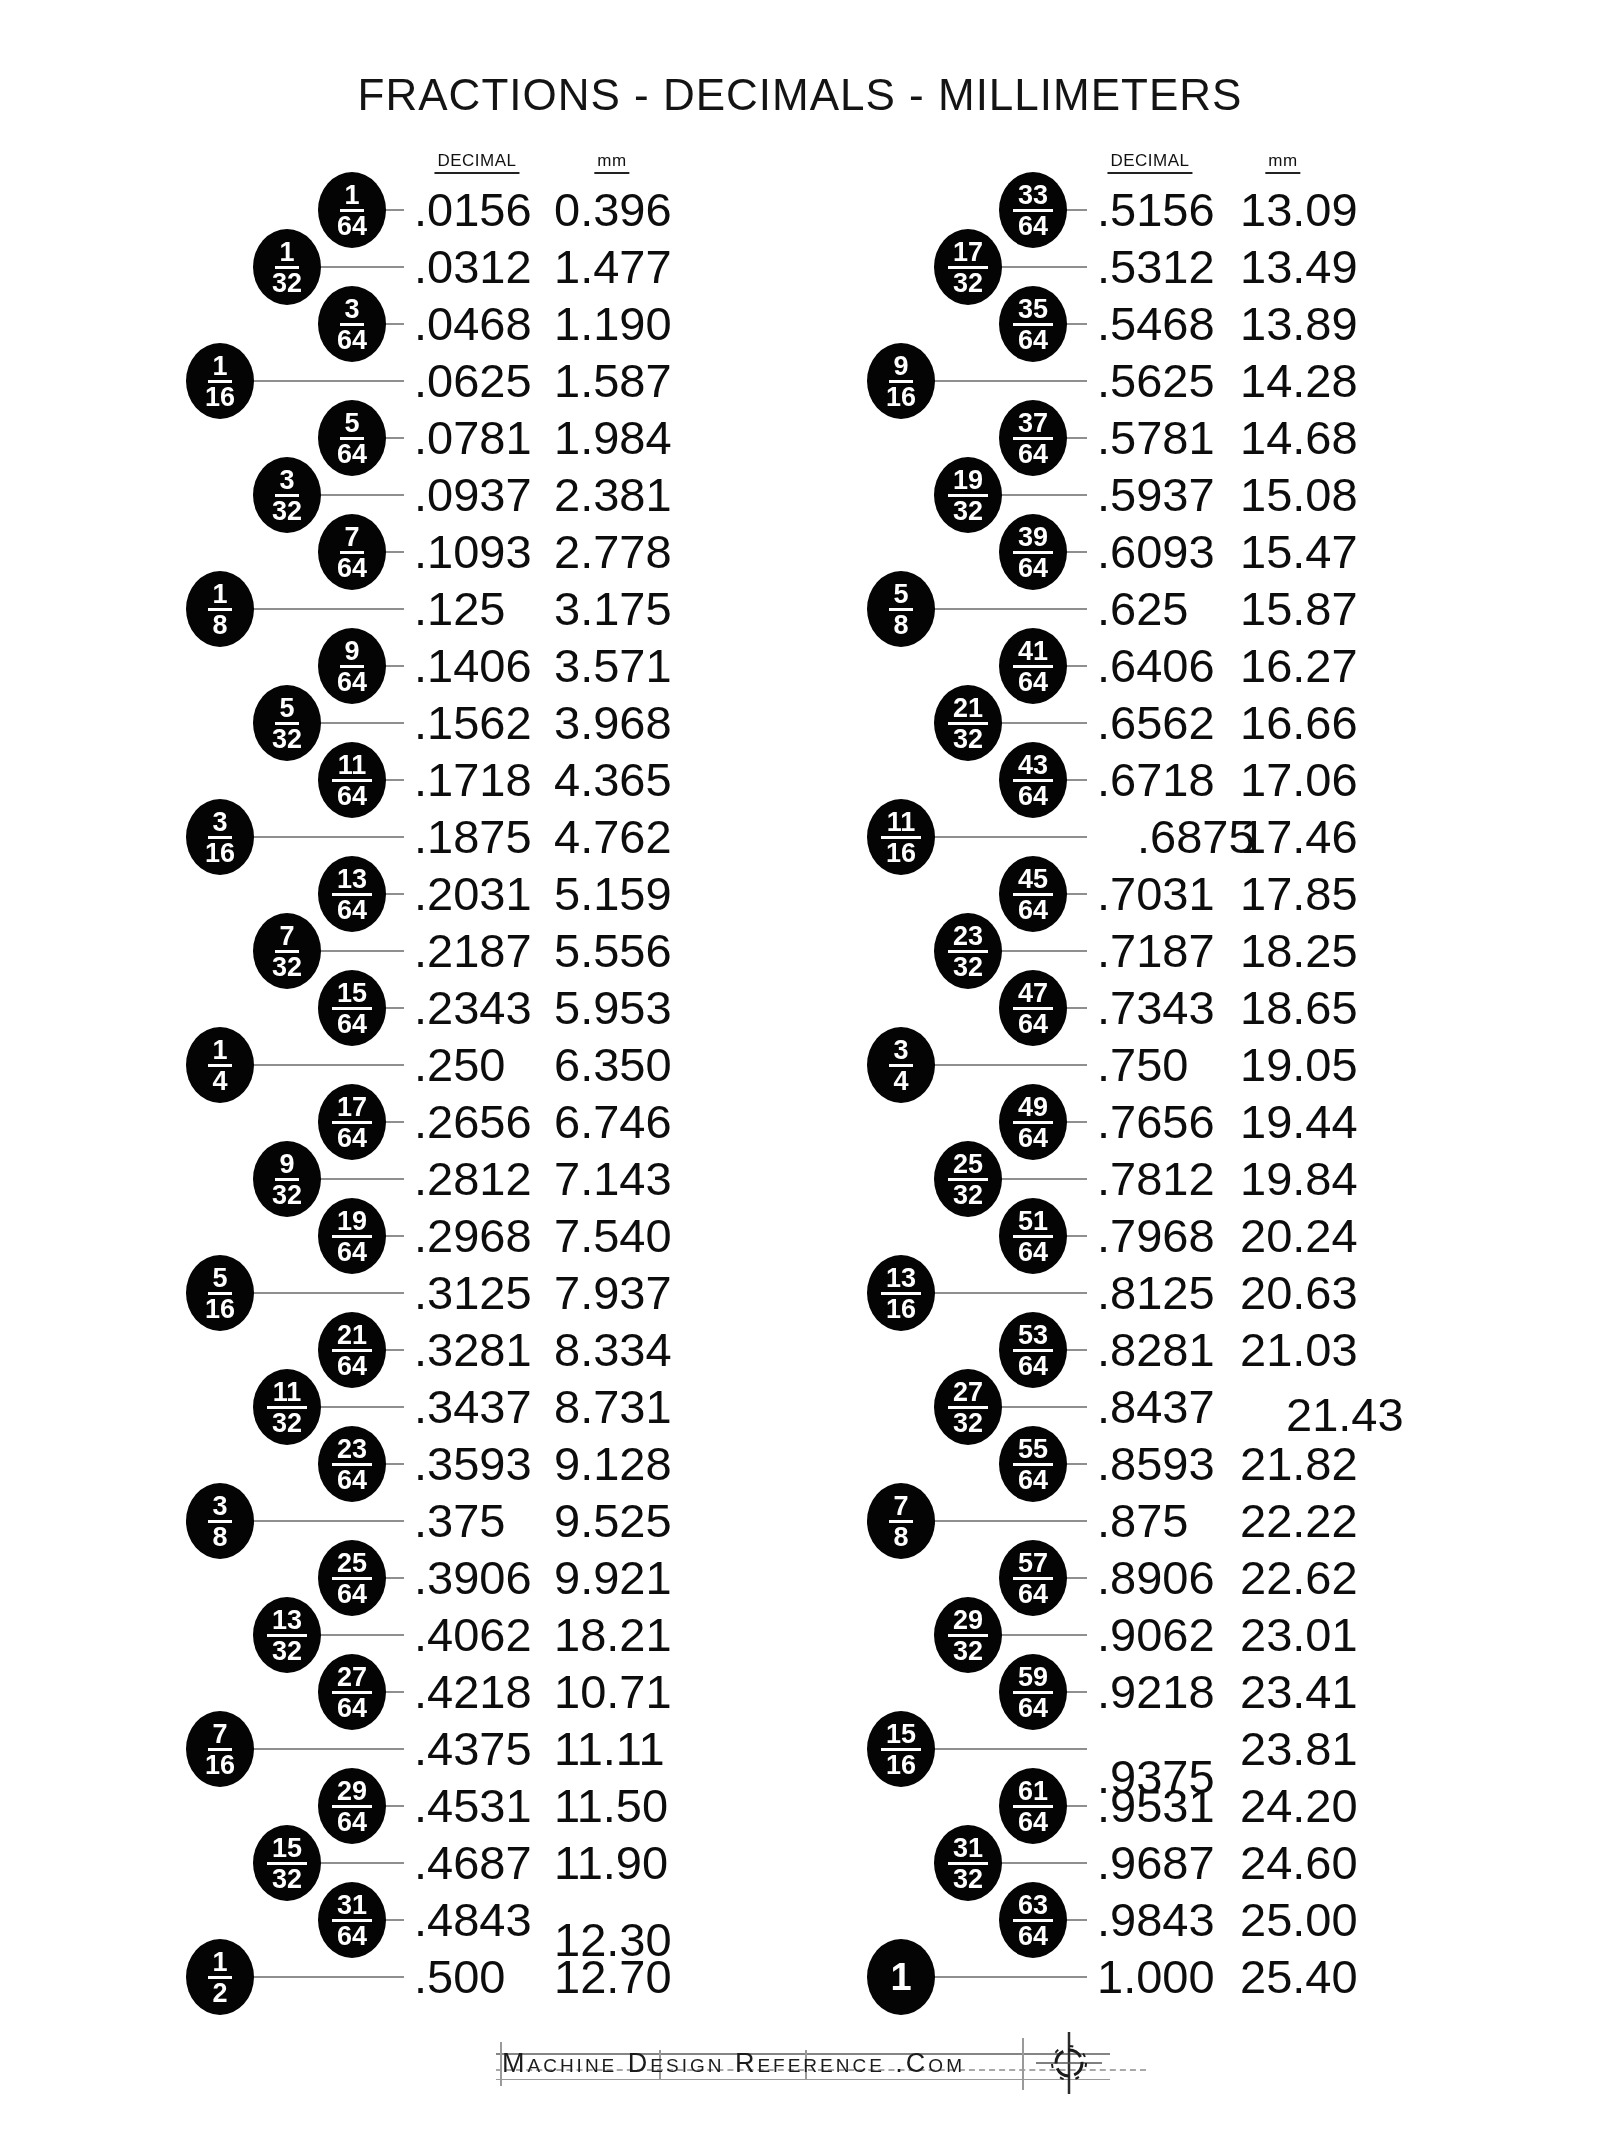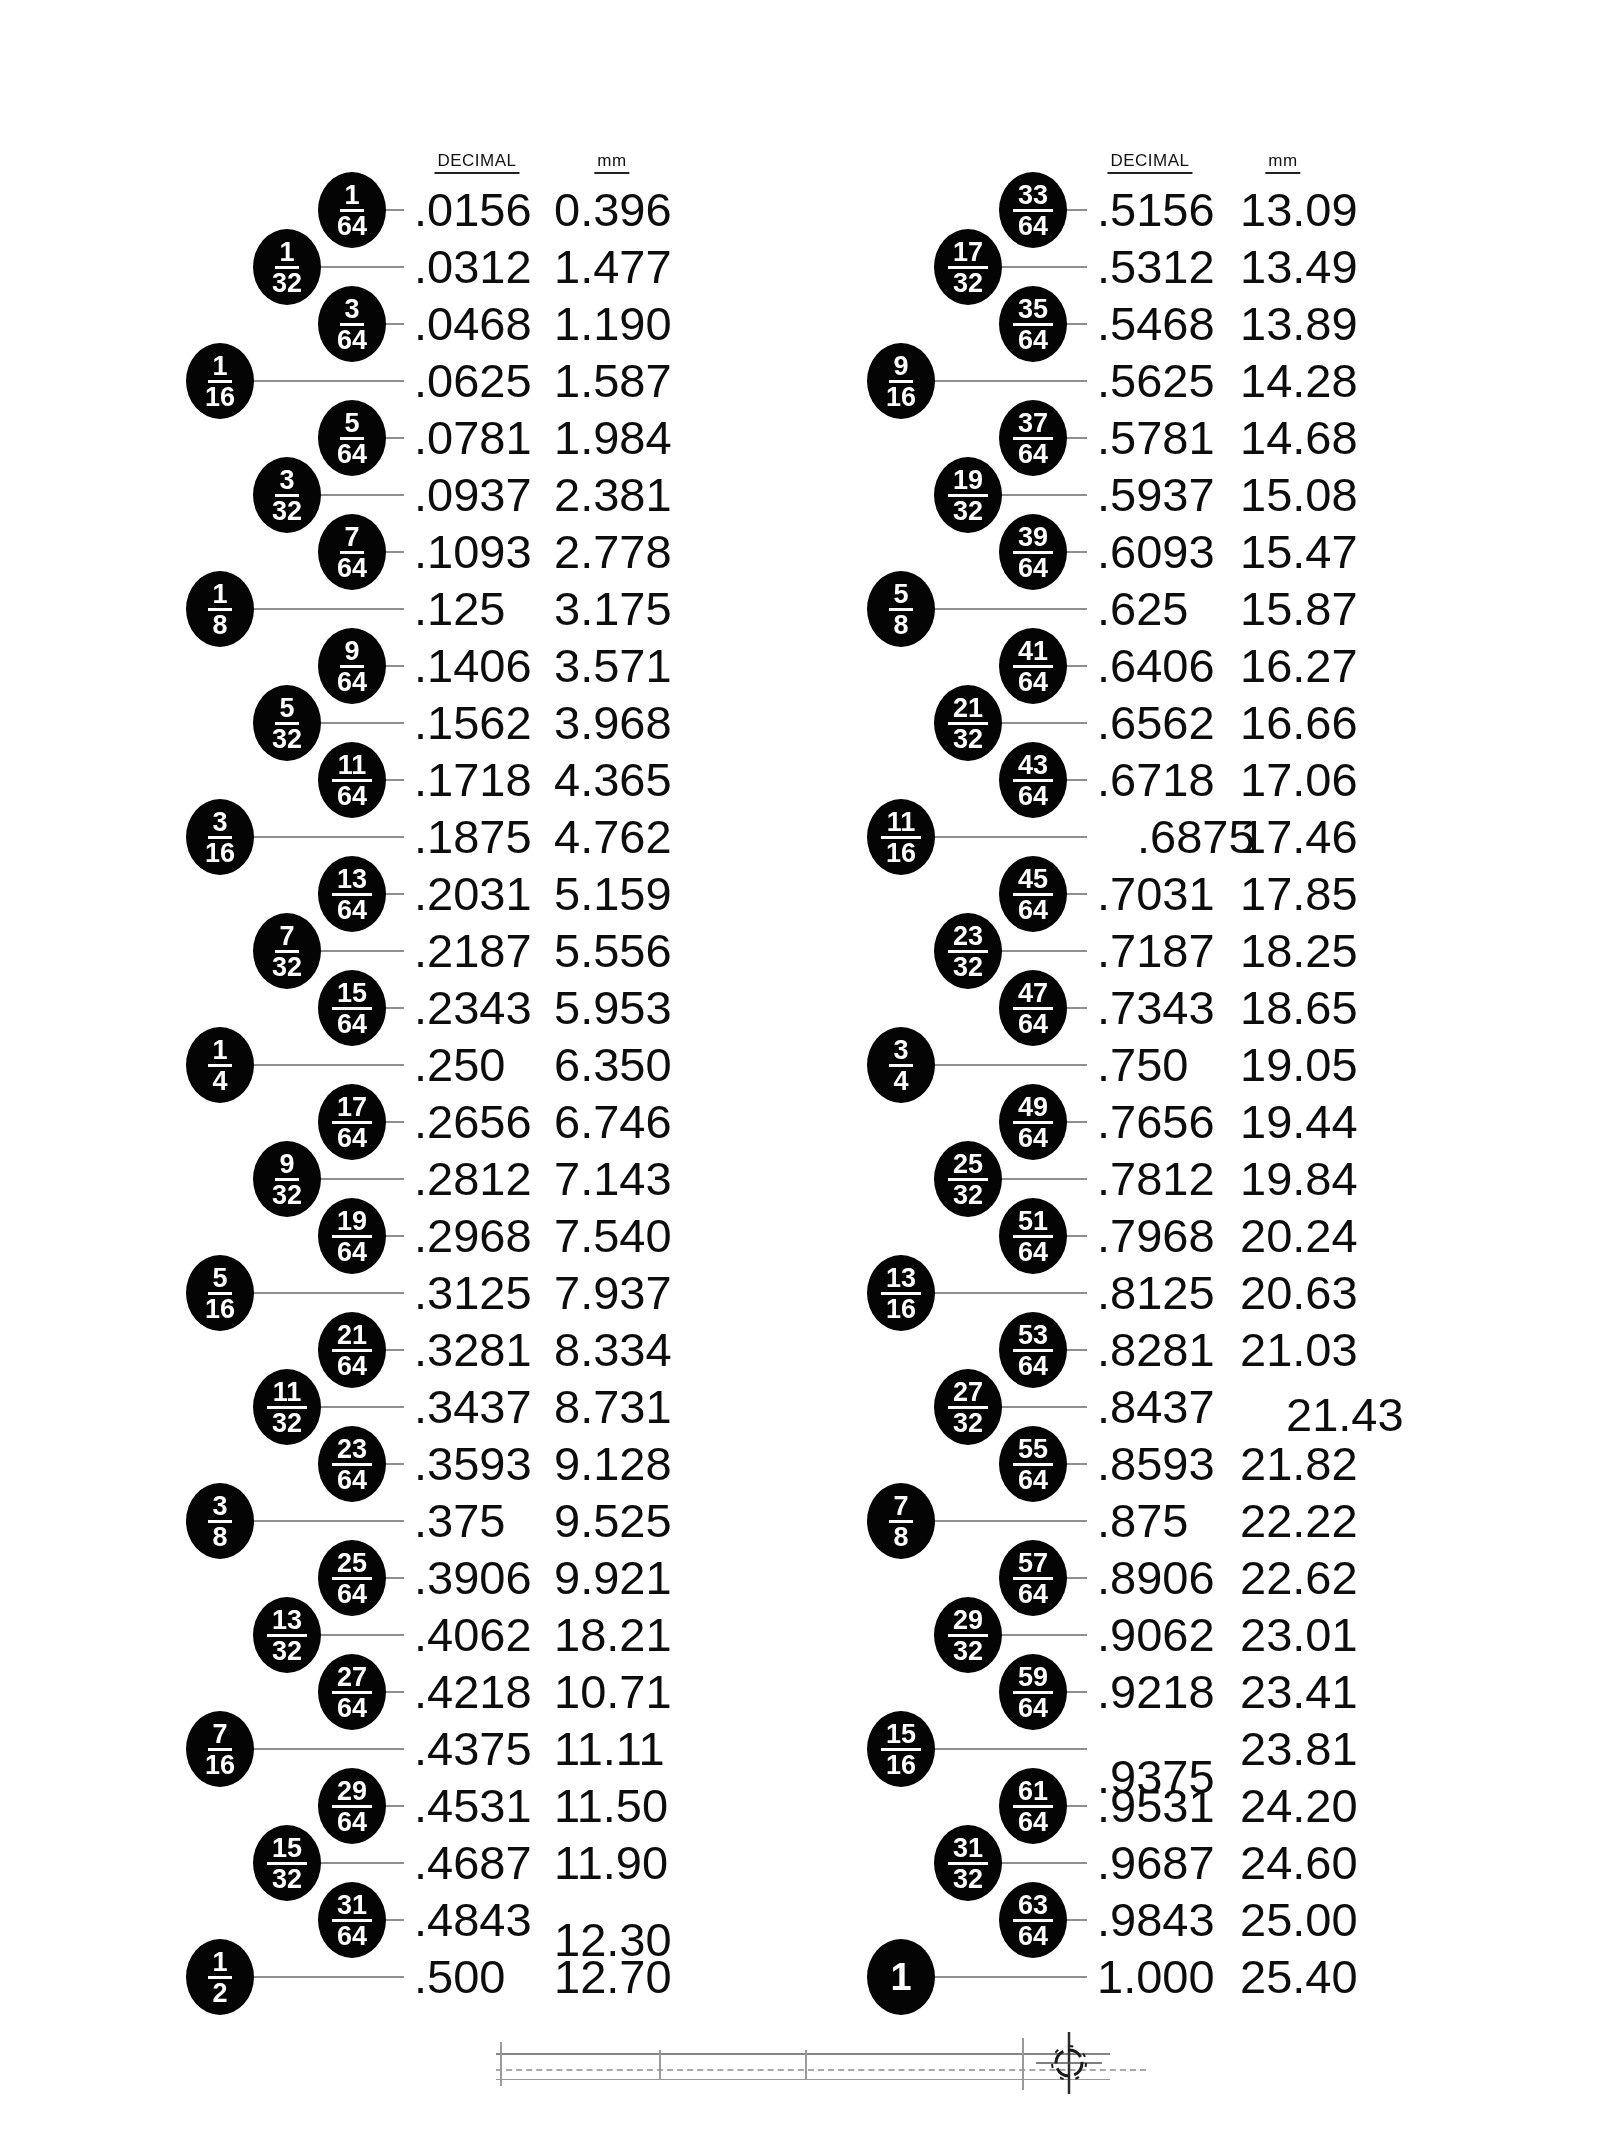--- a/index.html
+++ b/index.html
@@ -37,20 +37,21 @@
     font-variant:small-caps;font-weight:500;font-size:27px;line-height:32px;
     letter-spacing:3px;color:#1c1c1c;white-space:pre;
   }
   .crosshair{position:absolute;left:1036px;top:2030px;z-index:3;}
 </style>
 </head>
 <body>
 
 <div class="page">
 
+  <h1 class="title">FRACTIONS - DECIMALS - MILLIMETERS</h1>
 
   <span class="colhead" style="left:477px;">DECIMAL</span>
   <span class="colhead" style="left:612px;">mm</span>
   <span class="colhead" style="left:1150px;">DECIMAL</span>
   <span class="colhead" style="left:1283px;">mm</span>
 
   <div id="rows">
       <div class="connector" style="left: 352px; top: 209px; width: 52px;"></div>
       <div class="badge" style="left: 318px; top: 172px;">
         <span class="num">1</span>
@@ -564,20 +565,21 @@
     </div>
 
   <div class="guide" style="left:496px;top:2053px;width:614px;"></div>
   <div class="guide-dash" style="left:496px;top:2069px;width:650px;"></div>
   <div class="guide thin" style="left:496px;top:2079px;width:614px;"></div>
   <div class="tick" style="left:500px;top:2042px;height:44px;"></div>
   <div class="tick" style="left:659px;top:2050px;height:30px;"></div>
   <div class="tick" style="left:805px;top:2050px;height:30px;"></div>
   <div class="tick" style="left:1022px;top:2038px;height:52px;"></div>
 
+  <div class="brand">Machine Design Reference .Com</div>
 
   <svg class="crosshair" width="66" height="66" viewBox="0 0 66 66">
     <line x1="33" y1="2" x2="33" y2="64" stroke="#2b2b2b" stroke-width="2.5"></line>
     <line x1="0" y1="33" x2="66" y2="33" stroke="#555555" stroke-width="1.5"></line>
     <circle cx="33" cy="33" r="13" fill="none" stroke="#1c1c1c" stroke-width="3" stroke-dasharray="15 5"></circle>
     <circle cx="33" cy="33" r="17" fill="none" stroke="#1c1c1c" stroke-width="2" stroke-dasharray="4 12"></circle>
   </svg>
 
 </div>
 

